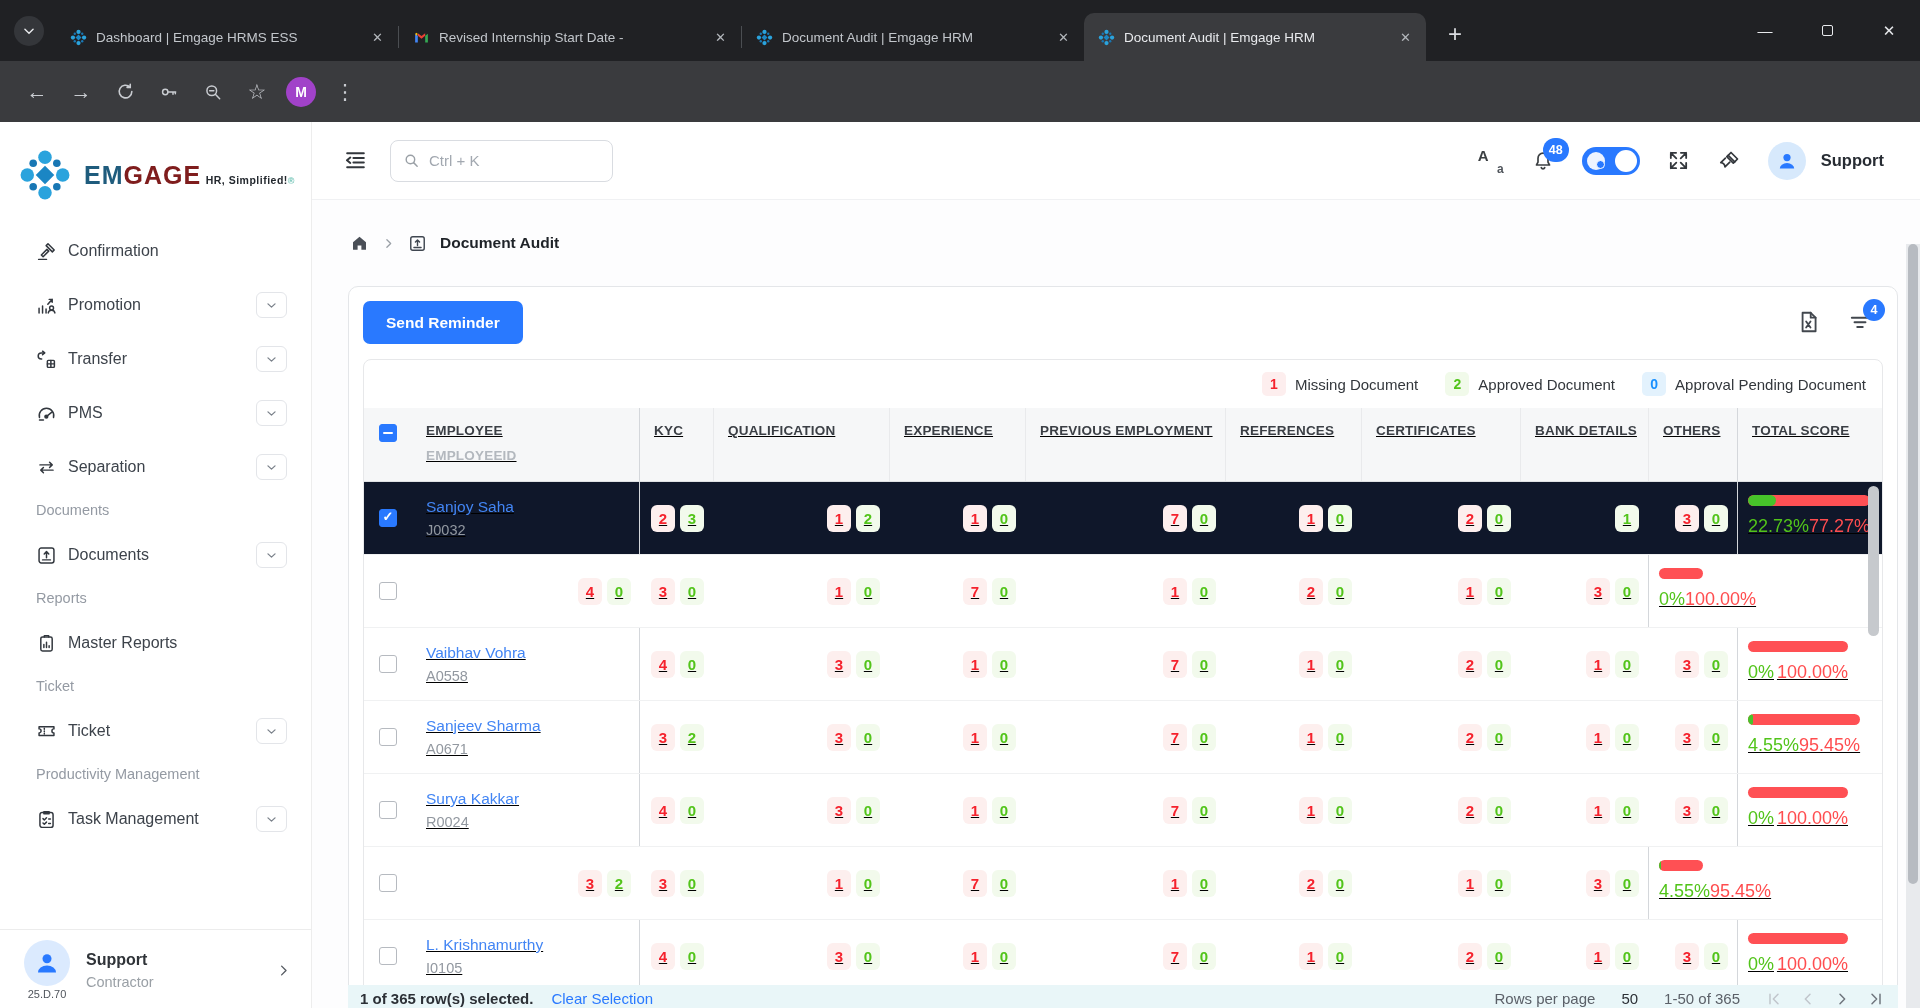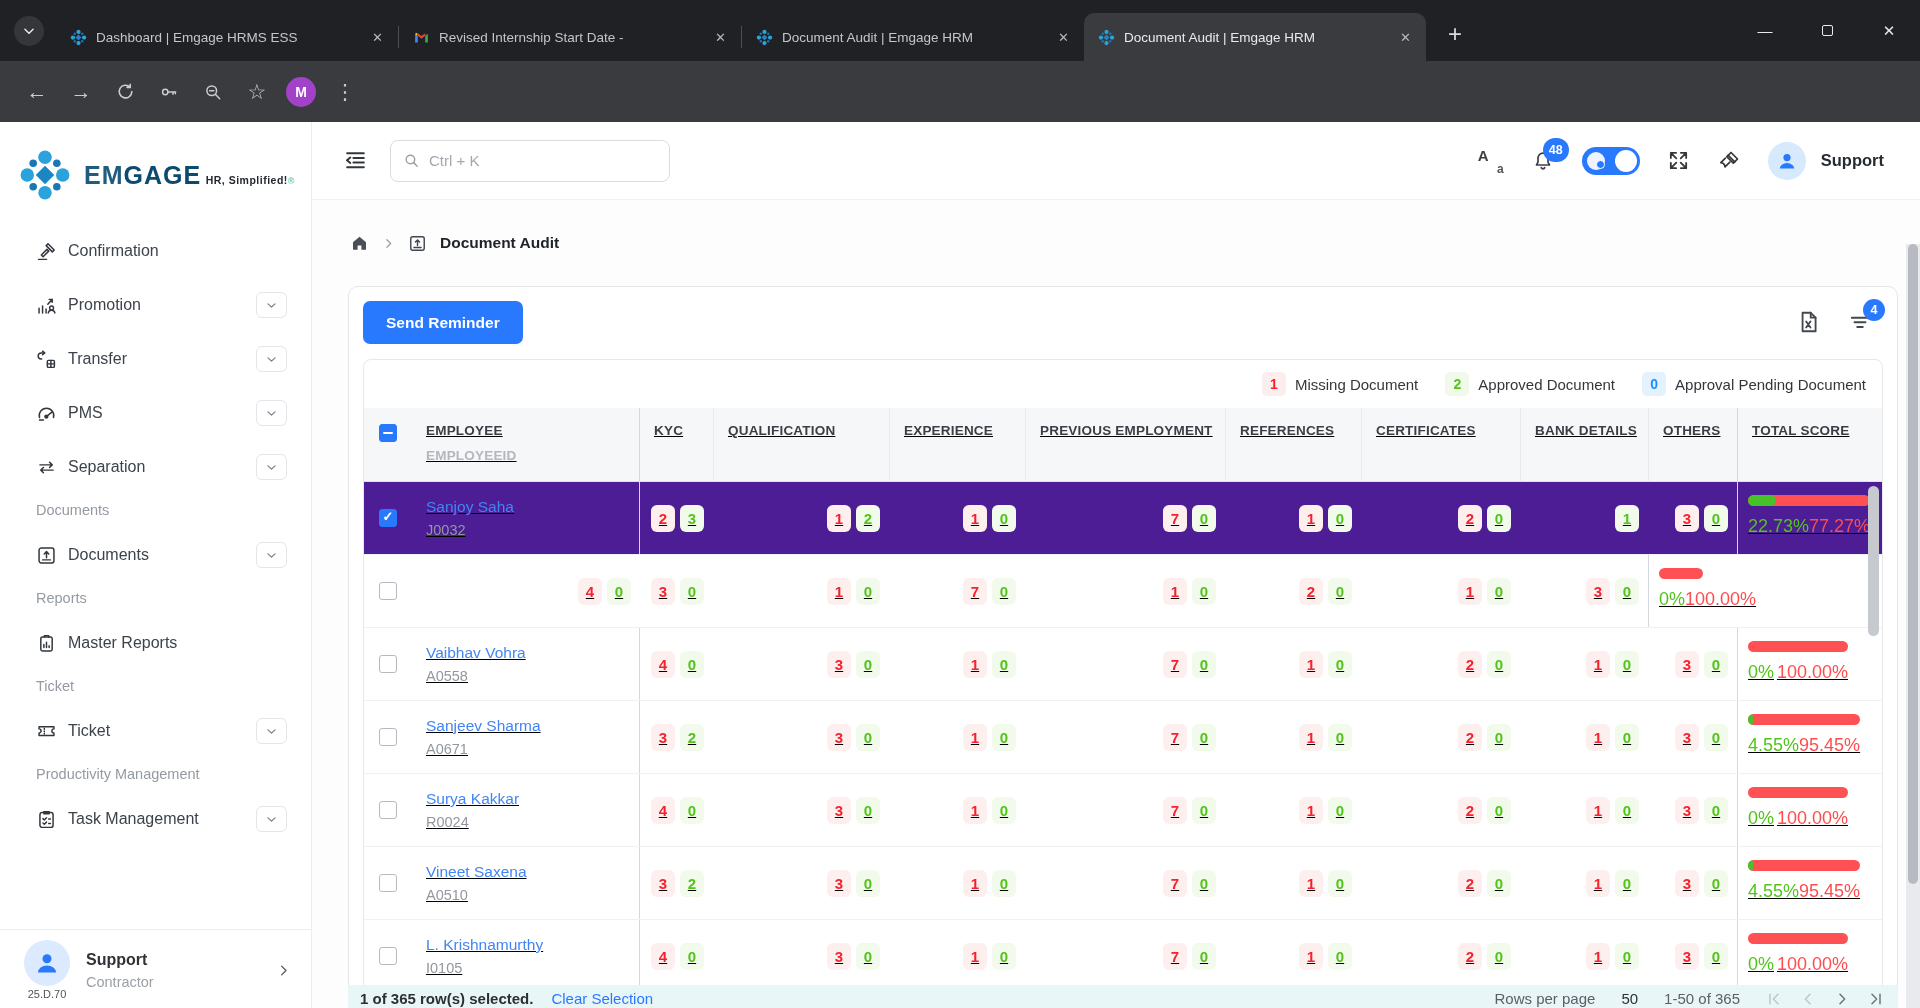--- a/index.html
+++ b/index.html
@@ -29,39 +29,39 @@
   .omnibox-url { color:#e2e5e9; font-size:15.5px; }
   .chrome-avatar { width:30px; height:30px; border-radius:50%; background:#a142c9; color:#fff; font-size:14px; font-weight:700;
     display:flex; align-items:center; justify-content:center; margin:0 4px; }
 
   
   .app { display:flex; height:886px; position:relative; }
 
   .sidebar { width:312px; background:#fff; border-right:1px solid #ededed; display:flex; flex-direction:column; flex:0 0 auto; }
   .logo-row { display:flex; align-items:center; justify-content:center; gap:10px; padding:26px 10px 6px 10px; }
   .logo-text .l1 { font-size:25px; font-weight:700; letter-spacing:1px; }
-  .logo-em { color:#1f5c7d; } .logo-gage { color:#0c4a6e;margin-top:8px; }
+  .logo-em { color:#1f5c7d; } .logo-gage { color:#7f1d1d;margin-top:8px; }
   .logo-tag { font-size:10.5px; font-weight:700; color:#23282e; text-align:right; letter-spacing:.5px; }
   .logo-reg { color:#6fc3b5; font-size:9px; }
   .nav { flex:1; padding:24px 24px 0 36px; overflow:hidden; }
   .nav-label { font-size:14.5px; color:#949aa3; margin:14px 0 18px 0; }
   .nav-item { height:38px; margin-bottom:16px; display:flex; align-items:center; gap:11px; font-size:16px; color:#3d434b; cursor:default; }
   .chev-box { margin-left:auto; width:31px; height:26px; border:1px solid #e3e5e9; border-radius:6px;
     display:flex; align-items:center; justify-content:center; }
   .user-card { border-top:1px solid #ececec; padding:10px 20px 8px 24px; display:flex; align-items:center; gap:16px; }
   .uc-av-col { display:flex; flex-direction:column; align-items:center; gap:2px; }
   .uc-avatar { width:46px; height:46px; border-radius:50%; background:#dbeafe; display:flex; align-items:center; justify-content:center; }
   .uc-version { font-size:11px; color:#50555c; }
   .uc-name { font-size:16px; font-weight:700; color:#2f3338; }
   .uc-role { font-size:14.5px; color:#9aa0a6; margin-top:5px; }
   .uc-chev { margin-left:auto; color:#565b62; }
 
   .main { position:relative; flex:1; background:#fdfdfe; overflow:hidden; }
   .app-header { height:78px; background:#fff; border-bottom:1px solid #f0f1f3; display:flex; align-items:center; padding:0 36px 0 31px; }
-  .search-box { width:280px; height:42px; border:1px solid #d9dce1; border-radius:8px; margin-left:22px;
+  .search-box { width:223px; height:42px; border:1px solid #d9dce1; border-radius:8px; margin-left:22px;
     display:flex; align-items:center; padding:0 12px; gap:9px; background:#fff; }
   .search-box input { border:none; outline:none; font-size:15px; color:#3d434b; width:100%; font-family:inherit; }
   .search-box input::placeholder { color:#a2a8b0; }
   .hdr-right { margin-left:auto; display:flex; align-items:center; gap:27px; }
   .translate-ic { position:relative; width:26px; height:24px; color:#3c4043; }
   .tr-a { position:absolute; left:0; top:-2px; font-size:15px; font-weight:700; }
   .tr-b { position:absolute; right:0; bottom:-3px; font-size:12px; font-weight:700; color:#50555c; }
   .bell-wrap { position:relative; }
   .count-badge { position:absolute; top:-11px; right:-14px; min-width:26px; height:24px; padding:0 4px; border-radius:13px;
     background:#2979ff; color:#fff; font-size:12.5px; font-weight:700; display:flex; align-items:center; justify-content:center; }
@@ -98,21 +98,21 @@
   .grid-row { display:grid; grid-template-columns:48px 228px 73px 176px 136px 200px 136px 159px 128px 89px 1fr;text-decoration:underline; }
   .thead { background:#f6f7f8; height:74px; border-bottom:1px solid #dfe1e4; }
   .th { padding:15px 4px 0 14px; font-size:13.5px; font-weight:700; color:#3b3f45; letter-spacing:.2px; white-space:nowrap; overflow:hidden; }
   .th.sub2 { color:#b3b8be; }
   .th-check { display:flex; align-items:flex-start; justify-content:center; padding-top:16px; }
   .col-emp-end { border-right:1px solid #d4d7db; }
   .col-score-start { border-left:1px solid #d4d7db; }
   .th.lined { border-left:1px solid #e9eaec; }
 
   .trow { height:73px; background:#fff; border-bottom:1px solid #f0f1f2; }
-  .trow.selected { background:#4c1d95; }
+  .trow.selected { background:#0f172a; }
   .td-check { display:flex; align-items:center; justify-content:center; }
   .cb { width:18px; height:18px; border:1.6px solid #b6bac0; border-radius:3px; background:#fff; position:relative; }
   .cb.checked, .cb.indet { background:#2979ff; border-color:#2979ff; }
   .cb.checked::after { content:"✓"; position:absolute; left:2.5px; top:-1px; color:#fff; font-size:13px; font-weight:700; }
   .cb.indet::after { content:""; position:absolute; left:3px; top:7px; width:10px; height:2.4px; background:#fff; border-radius:1px; }
   .td-emp { display:flex; flex-direction:column; justify-content:center; padding-left:14px; gap:6px; }
   .emp-name { color:#4285f4; font-size:15.5px; text-decoration:none; }
   .emp-id { color:#9298a0; font-size:14.5px; }
   .td-pair { display:flex; align-items:center; justify-content:flex-end; gap:5px; padding-right:9px; }
   .bdg { min-width:24px; height:27px; padding:0 6px; border-radius:6px; display:flex; align-items:center; justify-content:center;
@@ -814,24 +814,20 @@
                 <div class="score-pcts">
                   <span class="pct-g">0%</span>
                   <span class="pct-r">100.00%</span>
                 </div>
               </div>
             </div>
             <div class="grid-row trow">
               <div class="td-check">
                 <span class="cb"></span>
               </div>
-              <div class="td-emp col-emp-end">
-                <a class="emp-name" href="#">Vineet Saxena</a>
-                <span class="emp-id">A0510</span>
-              </div>
               <div class="td-pair">
                 <span class="bdg red">3</span>
                 <span class="bdg green">2</span>
               </div>
               <div class="td-pair">
                 <span class="bdg red">3</span>
                 <span class="bdg green">0</span>
               </div>
               <div class="td-pair">
                 <span class="bdg red">1</span>

